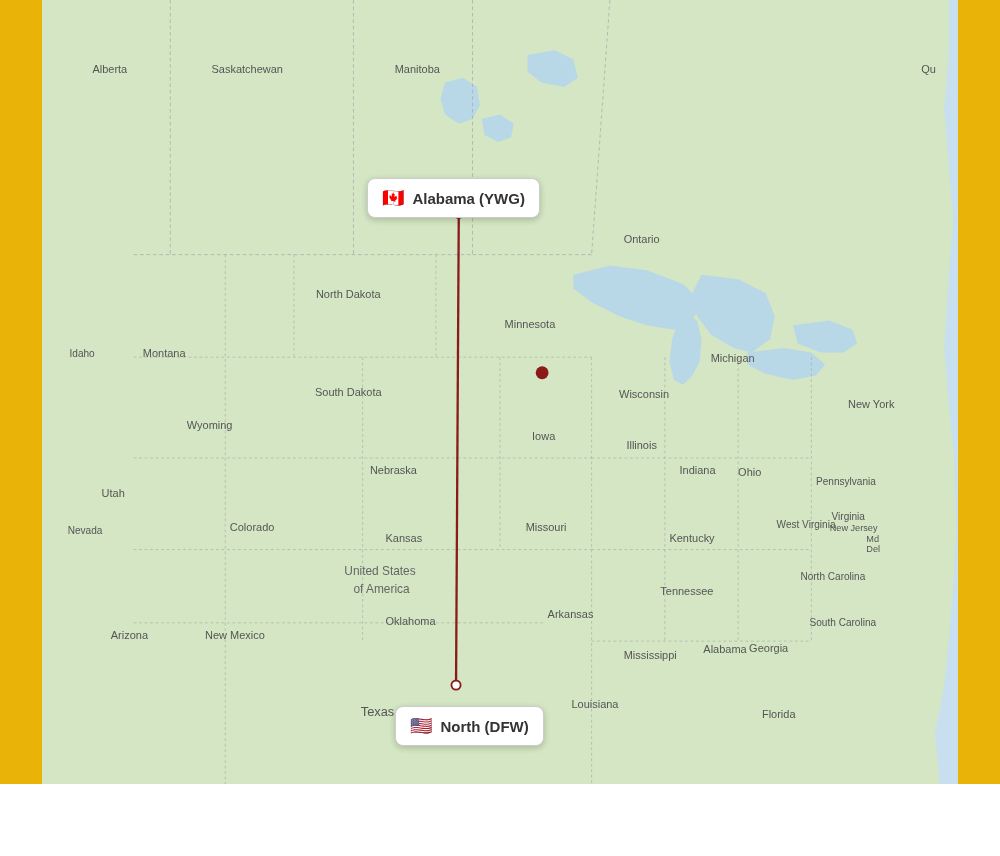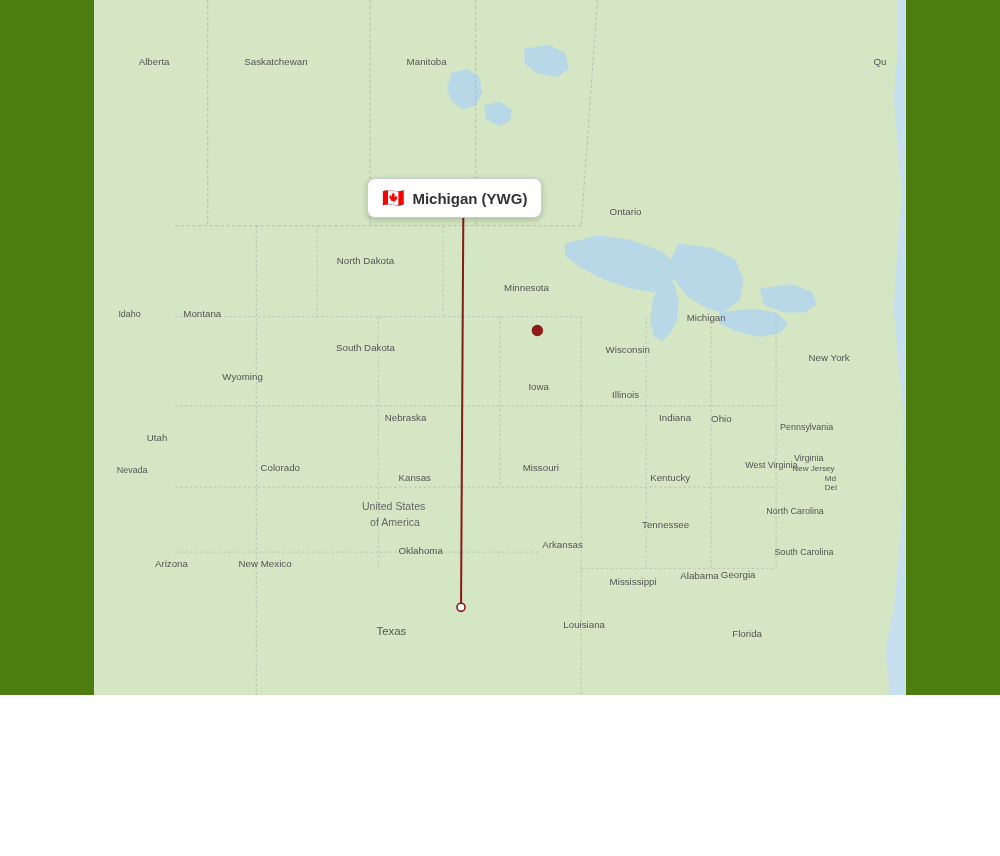--- a/index.html
+++ b/index.html
@@ -1,22 +1,22 @@
 <!DOCTYPE html>
 <html><head>
   <meta charset="utf-8">
   <style>
     * { margin: 0; padding: 0; box-sizing: border-box; }
     body { width: 1000px; height: 856px; overflow: hidden; font-family: Arial, sans-serif; }
     
     #map-container {
       width: 1000px;
-      height: 695px;
+      height: 784px;
       position: relative;
-      background-color: #4d7c0f;
+      background-color: #eab308;
       overflow: hidden;
     }
 
     
     #map-svg {
       position: absolute;
       top: 0; left: 0;
       width: 100%; height: 100%;
     }
 
@@ -167,21 +167,21 @@
 
     <text x="862" y="568" font-size="11" fill="#555" font-family="Arial">Virginia</text>
 
     <text x="900" y="592" font-size="10" fill="#555" font-family="Arial">Md</text>
     <text x="900" y="603" font-size="10" fill="#555" font-family="Arial">Del</text>
 
   </svg>
 
   <div class="airport-tooltip" style="left: 367px; top: 178px;">
     <span class="flag-emoji">🇨🇦</span>
-    <span>Michigan (YWG)</span>
+    <span>Alabama (YWG)</span>
   </div>
 
   <div class="airport-tooltip" style="left: 395px; top: 706px;">
     <span class="flag-emoji">🇺🇸</span>
     <span>North (DFW)</span>
   </div>
 
 </div>
 
 </body></html>

